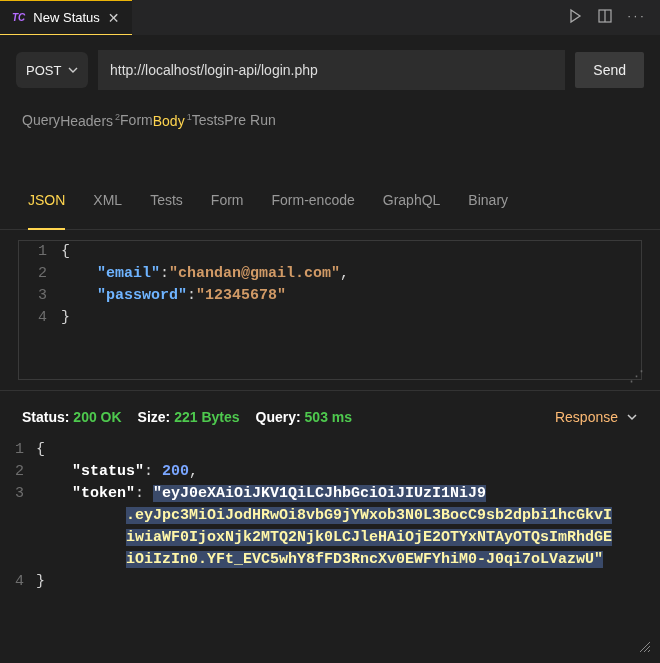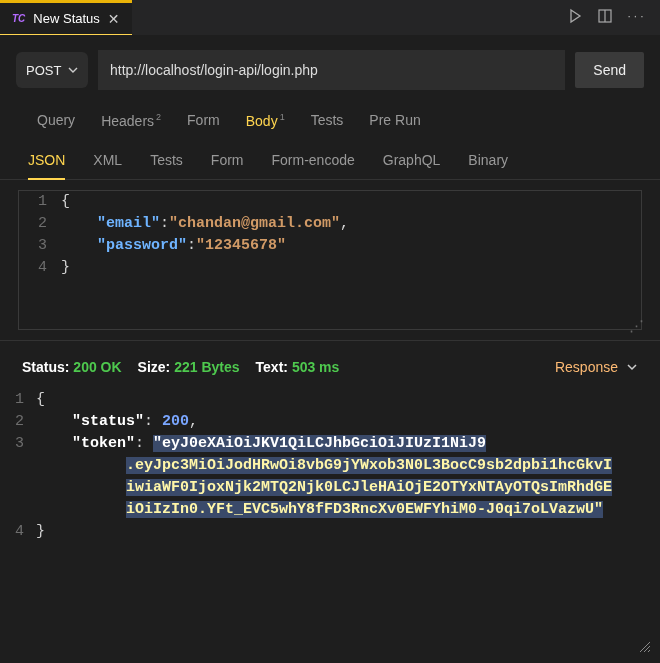--- a/index.html
+++ b/index.html
@@ -19,21 +19,21 @@
     background: #252526;
     border-bottom: 1px solid #1e1e1e;
   }
   .tab {
     display: flex;
     align-items: center;
     gap: 8px;
     padding: 0 12px;
     height: 100%;
     background: #1e1e1e;
-    border-top: 3px solid #eab308;
+    border-top: 1px solid #eab308;
     border-bottom: 1px solid #ffd54f;
     color: #fff;
     position: relative;
   }
   .tab .tc {
     color: #b56bff;
     font-size: 10px;
     font-weight: bold;
     font-style: italic;
   }
@@ -72,41 +72,39 @@
     height: 36px;
     padding: 0 18px;
     background: #3a3a3a;
     color: #eee;
     border: none;
     border-radius: 2px;
     font-size: 14px;
   }
   .maintabs {
     display: flex;
-    gap: 26px;
     padding: 0 22px;
     color: #999;
     font-size: 14px;
     align-items: center;
     height: 32px;
-    margin-left: 15px;
   }
   .maintabs .t { position: relative; cursor: pointer; }
   .maintabs .t sup { font-size: 9px; color: #888; margin-left: 2px; }
   .maintabs .t.active { color: #ffd54f; }
   .subtabs {
     display: flex;
     gap: 28px;
     padding: 10px 28px 0 28px;
     font-size: 14px;
     color: #999;
     border-bottom: 1px solid #333;
     margin-top: 6px;
   }
-  .subtabs .st { padding-bottom: 10px; cursor: pointer; }
+  .subtabs .st { padding-bottom: 20px; cursor: pointer; margin-top: 40px; }
   .subtabs .st.active { color: #ffd54f; border-bottom: 2px solid #ffd54f; margin-bottom: -1px; }
   .editor {
     margin: 10px 18px;
     border: 1px solid #3a3a3a;
     font-family: Consolas, "Courier New", monospace;
     font-size: 15px;
     position: relative;
     background: #1e1e1e;
     min-height: 140px;
   }
@@ -230,21 +228,21 @@
   <div class="line">
       <div class="gutter">4</div>
       <div class="code"><span class="brace">}</span></div>
     </div>
   <div class="resize">⋰</div>
 </div>
 
 <div class="status-row">
   <span><b>Status:</b> <span class="ok">200 OK</span></span>
   <span><b>Size:</b> <span class="ok">221 Bytes</span></span>
-  <span><b>Text:</b> <span class="ok">503 ms</span></span>
+  <span><b>Query:</b> <span class="ok">503 ms</span></span>
   <div class="spacer2"></div>
   <div class="resp">
     <span>Response</span>
     <svg viewBox="0 0 12 12">
         <path d="M2 4 L6 8 L10 4" stroke-width="1.5"></path>
       </svg>
   </div>
 </div>
 
 <div class="resp-editor">

